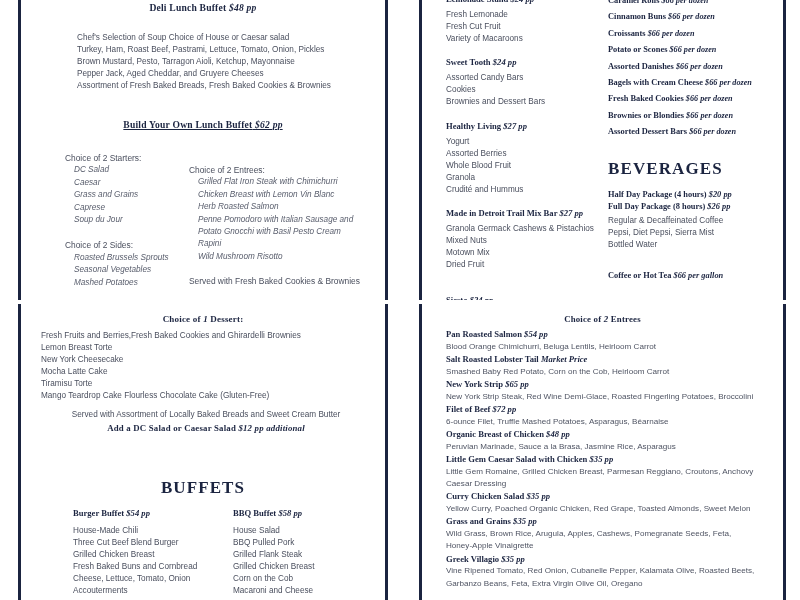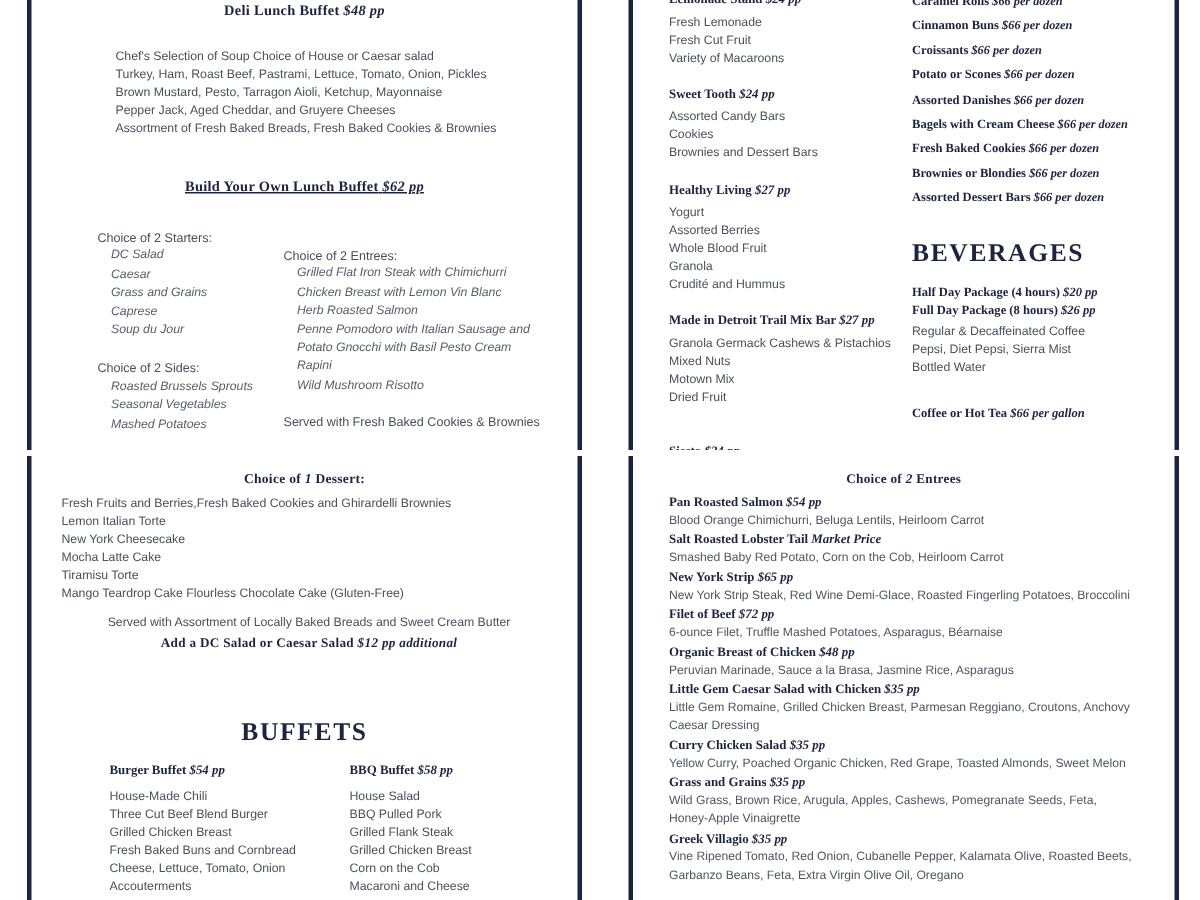--- a/index.html
+++ b/index.html
@@ -159,21 +159,21 @@
     <div class="inner">
 
       <div class="ttl center" style="position:absolute;left:0;right:0;top:10px;font-size:9px;">
         <span>Choice of</span>
         <em class="price">1</em>
         <span>Dessert:</span>
       </div>
 
       <div class="body" style="position:absolute;left:20px;top:26px;width:340px;">
         <div>Fresh Fruits and Berries,Fresh Baked Cookies and Ghirardelli Brownies</div>
-        <div>Lemon Italian Torte</div>
+        <div>Lemon Breast Torte</div>
         <div>New York Cheesecake</div>
         <div>Mocha Latte Cake</div>
         <div>Tiramisu Torte</div>
         <div>Mango Teardrop Cake Flourless Chocolate Cake (Gluten-Free)</div>
       </div>
 
       <div class="body center" style="position:absolute;left:20px;right:14px;top:105px;">
         <span>Served with Assortment of Locally Baked Breads and Sweet Cream Butter</span>
       </div>
 

